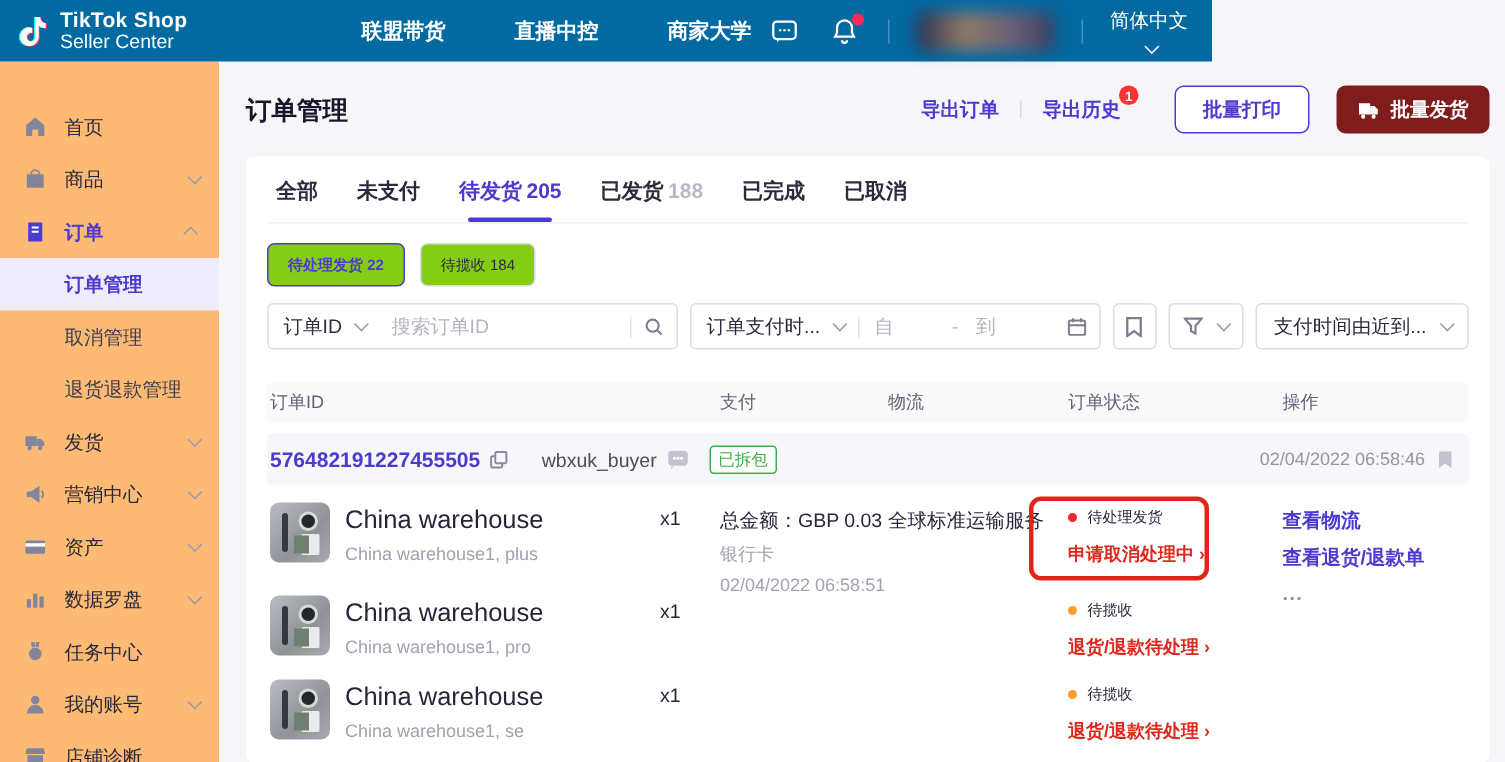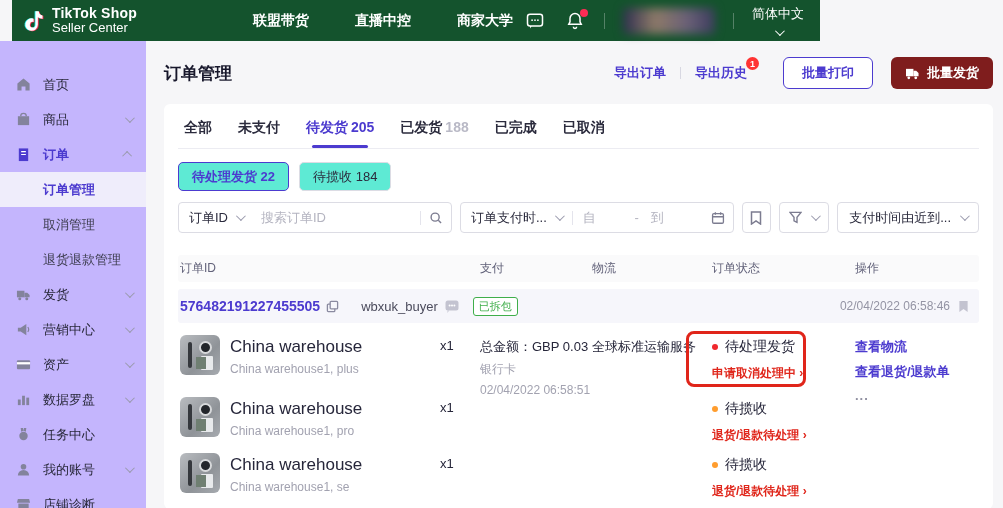--- a/index.html
+++ b/index.html
@@ -1,20 +1,20 @@
 <!DOCTYPE html>
 <html><head>
 <meta charset="utf-8">
 <style>
   * { margin:0; padding:0; box-sizing:border-box; }
   html,body { width:1003px; height:508px; overflow:hidden; background:#f6f6f8;
     font-family:"Liberation Sans","DejaVu Sans",sans-serif; }
 
   
-  .topbar { position:fixed; top:0; left:12px; width:808px; height:41px; background:#14532d;
+  .topbar { position:fixed; top:0; left:0; width:808px; height:41px; background:#0369a1;
     display:flex; align-items:center; z-index:50; }
   .logo { display:flex; align-items:center; margin-left:10px; }
   .logo-note { width:26px; height:30px; }
   .logo-text { color:#fff; line-height:1.05; margin-left:4px; }
   .logo-text .l1 { font-size:14px; }
   .logo-text .l1 b { letter-spacing:.2px; }
   .logo-text .l2 { font-size:13px; }
   .topnav { display:flex; gap:46px; margin-left:88px;padding-left:28px; }
   .topnav .nav-item { color:#fff; font-size:14px; font-weight:700; cursor:pointer; }
   .top-right { margin-left:auto; display:flex; align-items:center; gap:18px; margin-right:16px; }
@@ -25,21 +25,21 @@
     background:linear-gradient(90deg,#2e2e50 0%,#8d7a68 35%,#6a6077 70%,#3c3c5e 100%); filter:blur(5px); }
   .lang { display:flex; align-items:center; gap:6px; color:#fff; font-size:13px; cursor:pointer;flex-direction:column; }
 
   .chev { display:inline-block; width:7px; height:7px; border-right:1.6px solid currentColor;
     border-bottom:1.6px solid currentColor; transform:rotate(45deg) translateY(-2px); }
   .chev.up { transform:rotate(-135deg) translateY(-2px); }
   .chev.white { color:#fff; }
   .chev.gray { color:#9a9aad; }
 
   
-  .sidebar { position:fixed; top:41px; left:0; width:146px; height:467px; background:#c4b5fd; }
+  .sidebar { position:fixed; top:41px; left:0; width:146px; height:467px; background:#fdba74; }
   .side-list { padding-top:26px; }
   .side-item { height:35px; display:flex; align-items:center; padding:0 14px 0 16px;
     font-size:13px; color:#28283a; cursor:pointer; }
   .side-item .s-icon { width:15px; height:15px; margin-right:12px; display:flex; align-items:center; }
   .side-item .s-icon svg { width:15px; height:15px; fill:#83839c; }
   .side-item .lbl { flex:1; }
   .side-item.active-parent { color:#4c3bcf; font-weight:700; }
   .side-item.active-parent .s-icon svg { fill:#4c3bcf; }
   .side-sub { height:35px; display:flex; align-items:center; padding-left:43px; font-size:13px;
     color:#3c3c4e; cursor:pointer; }
@@ -64,22 +64,22 @@
   .card { margin-top:15px; width:829px; height:405px; background:#fff; border-radius:6px; padding:0 14px; }
   .tabs { display:flex; gap:26px; border-bottom:1px solid #ececf2; padding:15px 6px 0 6px; }
   .tab { font-size:14px; color:#2b2b3d; font-weight:700; padding-bottom:11px; cursor:pointer; position:relative; white-space:nowrap; }
   .tab .cnt { color:#b9b9c6; font-weight:700; margin-left:3px; }
   .tab.active { color:#4c3bcf; }
   .tab.active .cnt { color:#4c3bcf; }
   .tab.active::after { content:""; position:absolute; left:6px; right:6px; bottom:0; height:3px;
     background:#4c3bcf; border-radius:2px; }
 
   .chips { display:flex; gap:10px; margin-top:13px; }
-  .chip { height:29px; padding:0 13px; display:flex; align-items:center; font-size:13px; border-radius:5px;
-    border:1px solid #dcdce4; color:#2b2b3d; background:#5eead4; cursor:pointer; }
+  .chip { height:29px; padding:0 13px; display:flex; align-items:center; font-size:10px; border-radius:5px;
+    border:1px solid #dcdce4; color:#2b2b3d; background:#84cc16; cursor:pointer; }
   .chip.active { border-color:#4c3bcf; color:#4c3bcf; font-weight:700; }
 
   .filters { display:flex; gap:8px; margin-top:11px; align-items:center; }
   .fgroup { height:31px; border:1px solid #dcdce4; border-radius:4px; display:flex; align-items:center; background:#fff; }
   .fg-search { width:274px; }
   .fsel { display:flex; align-items:center; gap:8px; padding:0 10px; font-size:13px; color:#2b2b3d; cursor:pointer; white-space:nowrap; }
   .fdiv { width:1px; height:14px; background:#e4e4ec; }
   .f-input { border:none; outline:none; flex:1; font-size:13px; padding:0 8px; color:#2b2b3d; min-width:0;
     font-family:"Liberation Sans","DejaVu Sans",sans-serif; }
   .f-input::placeholder { color:#b4b4c0; }
@@ -119,21 +119,21 @@
   .thumb .t-grn { position:absolute; left:16px; bottom:6px; width:10px; height:12px; background:#6f7f72; }
   .pinfo { margin-left:10px; padding-top:2px; }
   .pname { font-size:17px; color:#26263a; }
   .pvar { font-size:12px; color:#a2a2b0; margin-top:5px; }
   .qty { font-size:13px; color:#26263a; padding-top:3px; }
   .pay1 { font-size:13px; color:#26263a; padding-top:3px; white-space:nowrap; }
   .pay-sub { font-size:12px; color:#a2a2b0; margin-top:5px; }
   .logi { font-size:13px; color:#26263a; padding-top:3px; }
 
   .stat-cell { position:relative; padding-top:3px; }
-  .stat-line { display:flex; align-items:center; gap:7px; font-size:14px; color:#26263a; }
+  .stat-line { display:flex; align-items:center; gap:7px; font-size:10px; color:#26263a; }
   .dot { width:6px; height:6px; border-radius:50%; flex:none; }
   .dot.red { background:#f0282d; } .dot.orange { background:#ff9d2e; }
   .stat-link { margin-top:9px; font-size:12px; font-weight:700; color:#e0271c; cursor:pointer; }
   .annot { position:absolute; left:-26px; top:-4px; width:120px; height:56px; border:3px solid #e0251a;
     border-radius:8px; pointer-events:none; }
 
   .acts { padding-top:3px; }
   .act-link { font-size:13px; font-weight:700; color:#4c3bcf; cursor:pointer; margin-bottom:7px; }
   .act-more { font-size:13px; font-weight:700; color:#8f8fa0; cursor:pointer; letter-spacing:1px; }
 </style>

